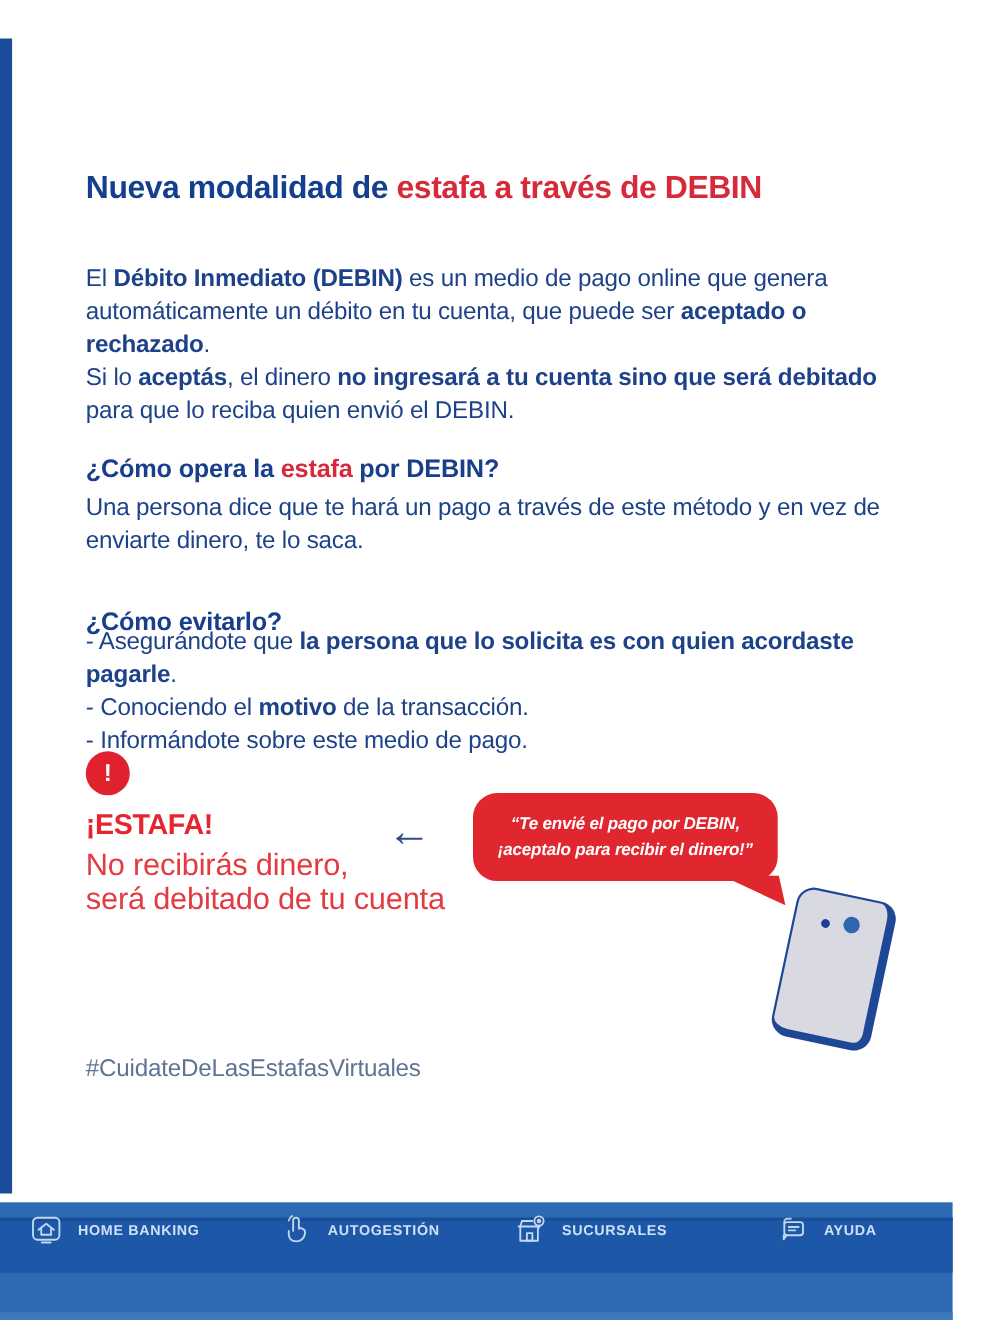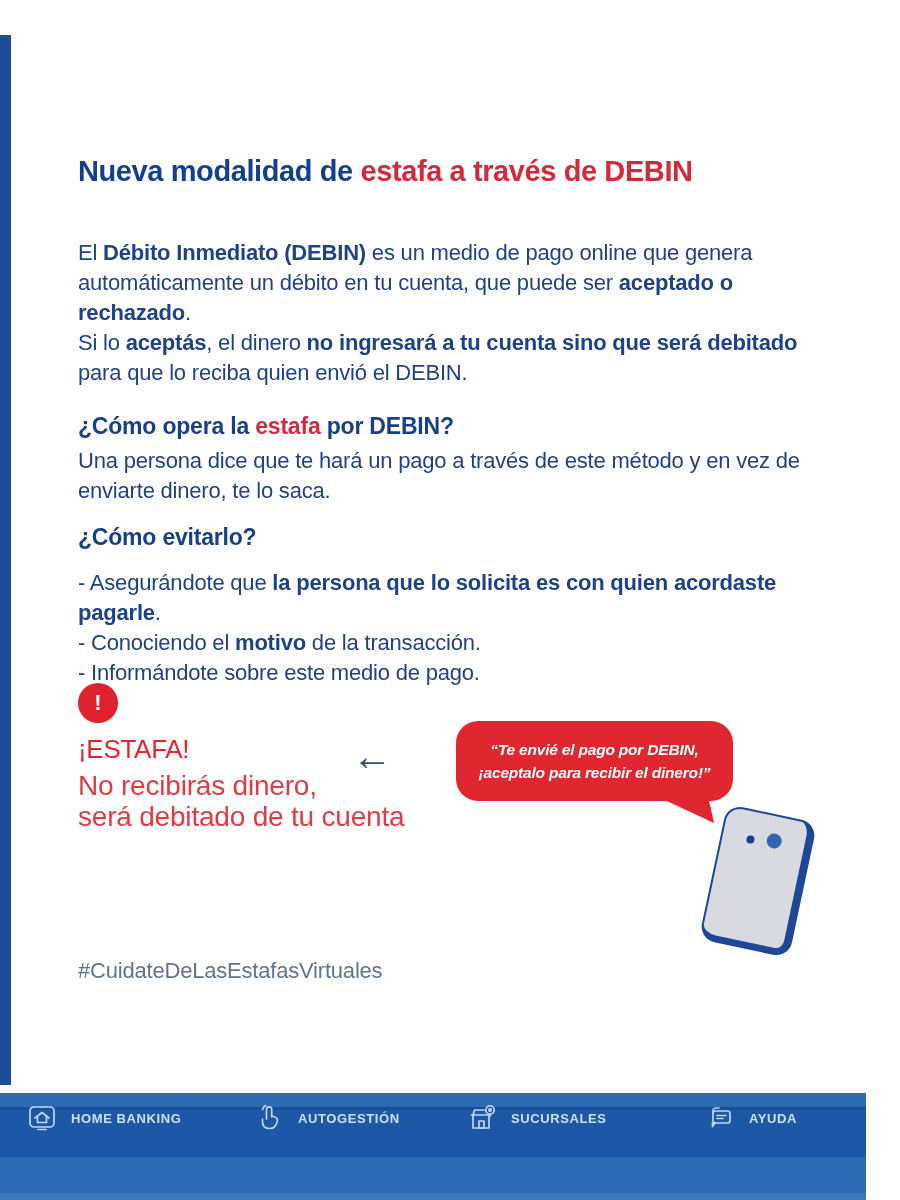--- a/index.html
+++ b/index.html
@@ -16,33 +16,33 @@
 
   .body-text{position:absolute;left:78px;width:748px;color:#1d4289;
     font-size:22px;line-height:30px;letter-spacing:-0.2px;}
   .body-text b{font-weight:bold;}
   .p1{top:216px;}
   .h-sec{position:absolute;left:78px;width:748px;color:#173f8c;
     font-size:23px;font-weight:bold;letter-spacing:-0.2px;}
   .h-sec .red{color:#d6293a;}
   .h1{top:394px;}
   .p2{top:424px;}
-  .h2{top:488px;margin-top:36px;}
+  .h2{top:516px;margin-top:36px;}
   .p3{top:546px;}
 
   .alert-circle{position:absolute;left:78px;top:683px;width:40px;height:40px;border-radius:50%;
     background:#e0212e;color:#ffffff;font-weight:bold;font-size:22px;
     display:flex;align-items:center;justify-content:center;}
-  .estafa-heading{position:absolute;left:78px;top:734px;font-size:26px;font-weight:normal;
+  .estafa-heading{position:absolute;left:78px;top:734px;font-size:26px;font-weight:bold;
     color:#e8252f;letter-spacing:-0.3px;}
   .estafa-lines{position:absolute;left:78px;top:770px;font-size:28px;line-height:31px;
     color:#e23b42;letter-spacing:-0.2px;}
   .arrow{position:absolute;left:352px;top:734px;font-size:40px;color:#2f4f80;font-weight:400;}
 
-  .bubble{position:absolute;left:456px;top:721px;width:277px;height:80px;
+  .bubble{position:absolute;left:430px;top:721px;width:277px;height:80px;
     background:#e0262f;border-radius:22px;display:flex;flex-direction:column;
     justify-content:center;text-align:center;padding:0 12px;box-sizing:border-box;}
   .bubble .line{color:#ffffff;font-style:italic;font-weight:bold;font-size:15.5px;
     line-height:23px;letter-spacing:-0.2px;}
   .bubble-tail{position:absolute;left:652px;top:796px;}
 
   .phone{position:absolute;left:712px;top:812px;width:92px;height:138px;
     background:#d9d9e2;border:2px solid #1e4796;border-right-width:8px;border-bottom-width:7px;
     border-radius:16px;transform:rotate(12deg);box-sizing:border-box;}
   .cam-dot-small{position:absolute;left:24px;top:24px;width:8px;height:8px;border-radius:50%;background:#1b3e8f;}

